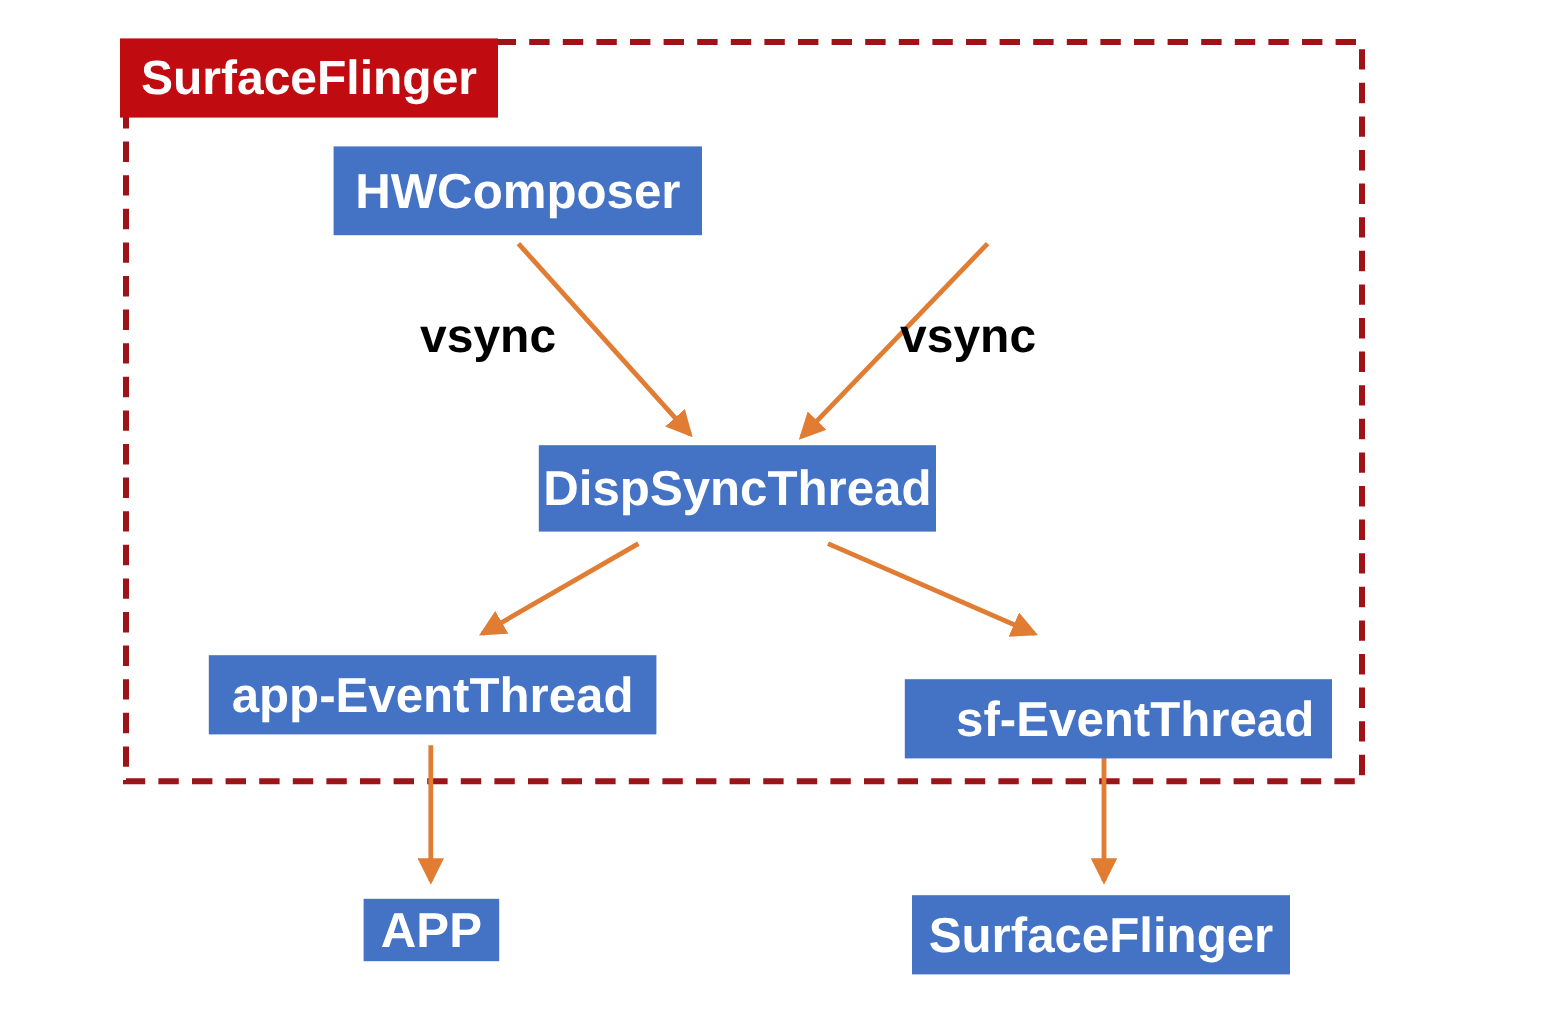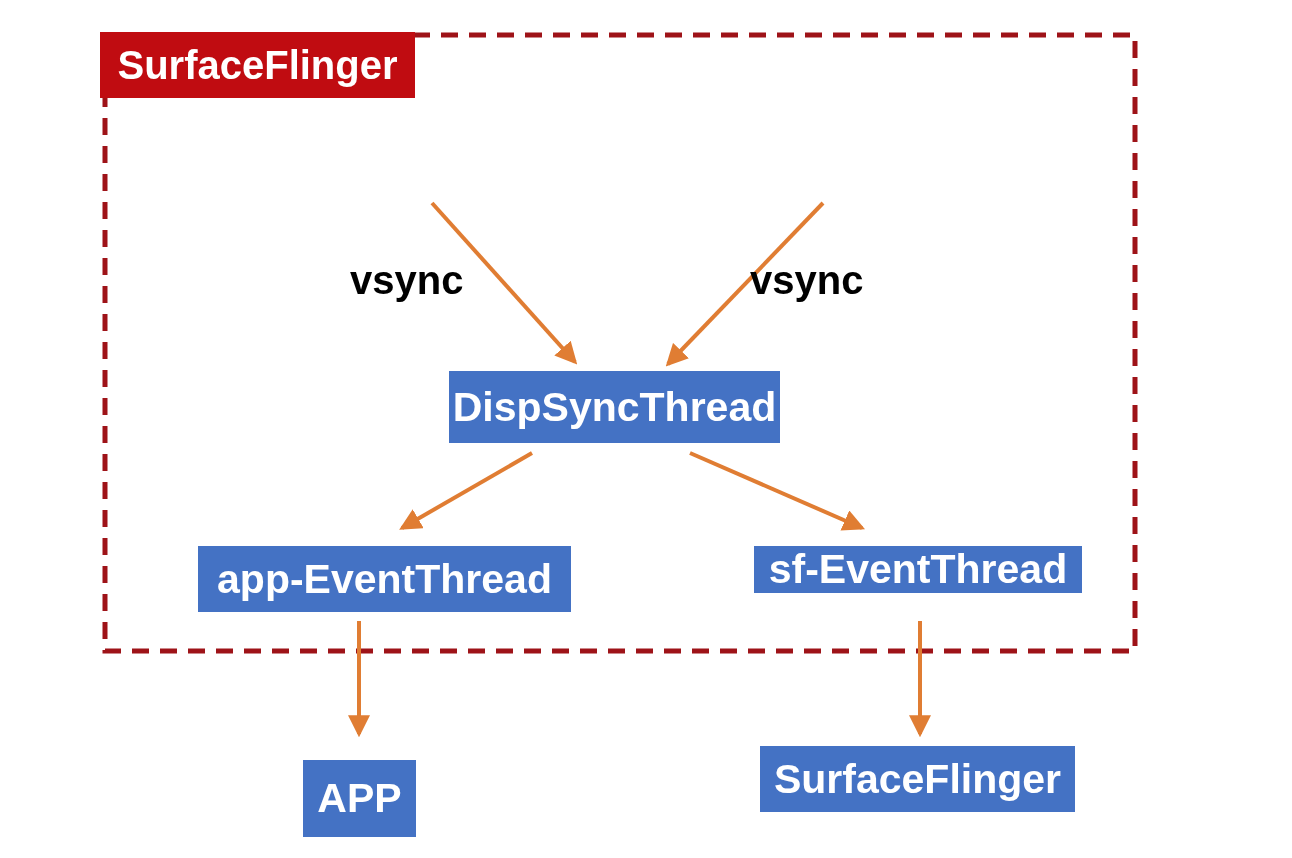--- a/index.html
+++ b/index.html
@@ -82,39 +82,42 @@
     <line class="arrow" x1="532" y1="453" x2="402" y2="528" marker-end="url(#arrowhead)"></line>
     <line class="arrow" x1="690" y1="453" x2="862" y2="528" marker-end="url(#arrowhead)"></line>
     <line class="arrow" x1="359" y1="621" x2="359" y2="734" marker-end="url(#arrowhead)"></line>
     <line class="arrow" x1="920" y1="621" x2="920" y2="734" marker-end="url(#arrowhead)"></line>
   </svg>
 
   <div class="container-label" style="left:100px; top:32px; width:315px; height:66px;">
     <span>SurfaceFlinger</span>
   </div>
 
+  <div class="node" style="left:278px; top:122px; width:307px; height:74px;">
+    <span>HWComposer</span>
+  </div>
 
 
   <div class="edge-label" style="left:350px; top:258px; width:140px;">vsync</div>
 
   <div class="edge-label" style="left:750px; top:258px; width:140px;">vsync</div>
 
   <div class="node" style="left:449px; top:371px; width:331px; height:72px;">
     <span>DispSyncThread</span>
   </div>
 
-  <div class="node" style="left:174px; top:546px; width:373px; height:66px;margin-left:24px;">
+  <div class="node" style="left:174px; top:546px; width:373px; height:66px;">
     <span>app-EventThread</span>
   </div>
 
-  <div class="node" style="left:754px; top:546px; width:328px; height:47px;">
+  <div class="node" style="left:754px; top:566px; width:328px; height:66px;padding-left:28px;">
     <span>sf-EventThread</span>
   </div>
 
-  <div class="node" style="left:303px; top:749px; width:113px; height:77px;margin-top:11px;">
+  <div class="node" style="left:303px; top:749px; width:113px; height:52px;">
     <span>APP</span>
   </div>
 
   <div class="node" style="left:760px; top:746px; width:315px; height:66px;">
     <span>SurfaceFlinger</span>
   </div>
 
 </div>
 
 </body></html>

